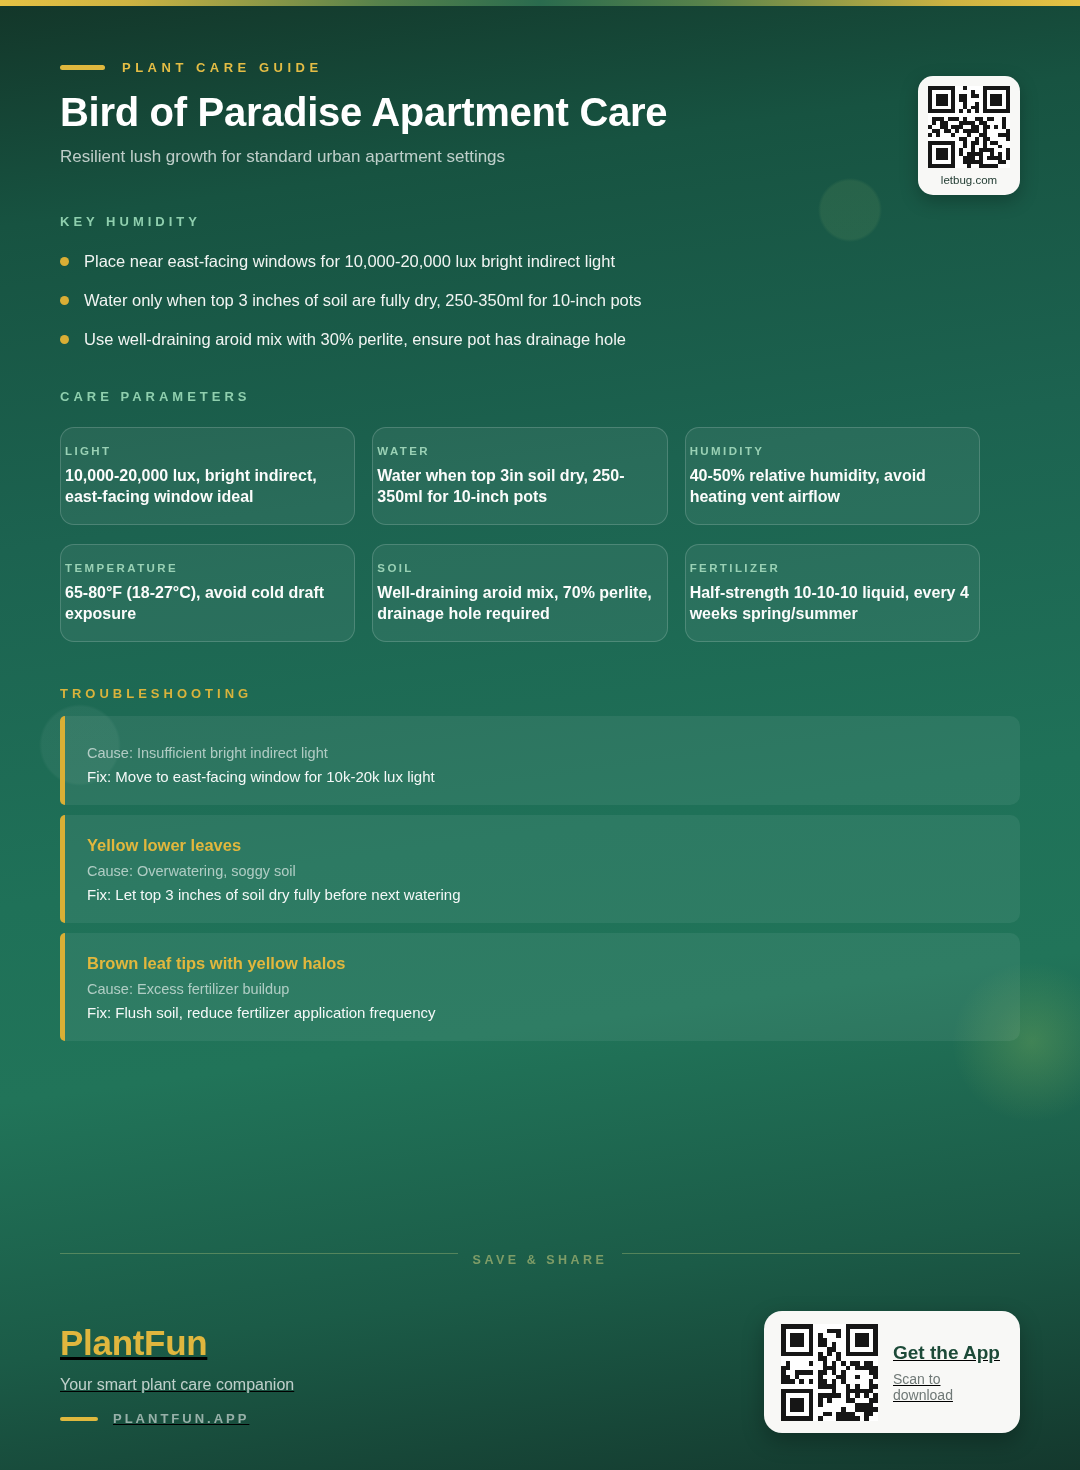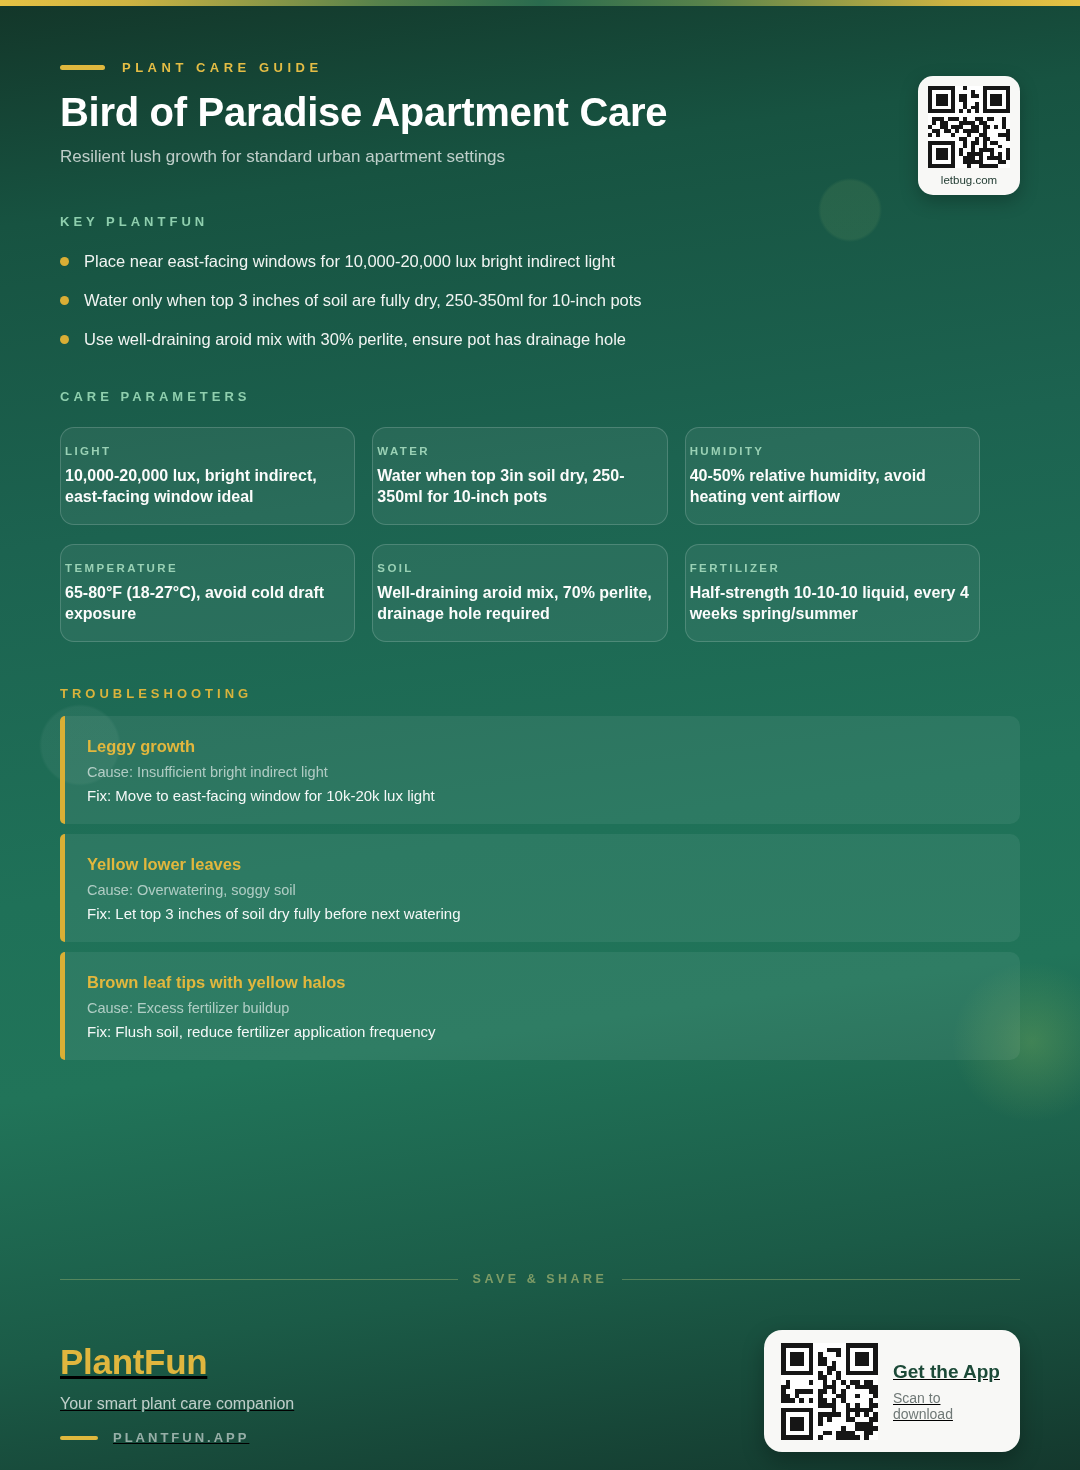--- a/index.html
+++ b/index.html
@@ -66,21 +66,21 @@
   .trouble-item{
     background:rgba(255,255,255,0.065);
     border-left:5px solid #D9AF35;border-radius:5px 10px 10px 5px;
     padding:21px 20px 20px 22px;
   }
   .trouble-title{color:#E2B73D;font-size:16.5px;font-weight:bold;}
   .trouble-cause{margin-top:8px;color:rgba(255,255,255,0.62);font-size:14.5px;}
   .trouble-fix{margin-top:7px;color:rgba(255,255,255,0.95);font-size:15px;}
 
   
-  .share-divider{margin-top:212px;display:flex;align-items:center;gap:15px;}
+  .share-divider{margin-top:212px;display:flex;gap:15px;}
   .share-line{flex:1;height:1px;background:rgba(202,212,130,0.32);}
   .share-label{font-size:12.5px;font-weight:bold;letter-spacing:3.5px;color:rgba(208,208,128,0.55);}
 
   .footer-row{margin-top:22px;display:flex;justify-content:space-between;align-items:center;text-decoration:underline;}
   .brand-block{padding-top:27px;}
   .brand{color:#E0B63E;font-size:35px;font-weight:bold;letter-spacing:-0.3px;}
   .tagline{margin-top:13px;color:rgba(255,255,255,0.72);font-size:16px;}
   .site-row{margin-top:17px;display:flex;align-items:center;gap:15px;}
   .site-dash{width:38px;height:4px;border-radius:2px;background:var(--accent-gold);}
   .site-label{font-size:13px;font-weight:bold;letter-spacing:3px;color:rgba(255,255,255,0.55);}
@@ -331,21 +331,21 @@
 
   <div class="content">
 
     <div class="eyebrow-row">
       <span class="eyebrow-dash"></span>
       <span class="eyebrow">PLANT CARE GUIDE</span>
     </div>
     <div class="title">Bird of Paradise Apartment Care</div>
     <div class="subtitle">Resilient lush growth for standard urban apartment settings</div>
 
-    <div class="section-label takeaways-head">KEY PLANTFUN</div>
+    <div class="section-label takeaways-head">KEY HUMIDITY</div>
     <div class="takeaways" id="takeaways">
   <div class="takeaway">
     <span class="dot"></span>
     <span class="takeaway-text">Place near east-facing windows for 10,000-20,000 lux bright indirect light</span>
   </div>
 
   <div class="takeaway">
     <span class="dot"></span>
     <span class="takeaway-text">Water only when top 3 inches of soil are fully dry, 250-350ml for 10-inch pots</span>
   </div>
@@ -385,21 +385,20 @@
 
   <div class="param-card">
     <div class="param-label">FERTILIZER</div>
     <div class="param-text">Half-strength 10-10-10 liquid, every 4 weeks spring/summer</div>
   </div>
 </div>
 
     <div class="section-label gold trouble-head">TROUBLESHOOTING</div>
     <div class="trouble-list" id="troubles">
   <div class="trouble-item">
-    <div class="trouble-title">Leggy growth</div>
     <div class="trouble-cause">Cause: Insufficient bright indirect light</div>
     <div class="trouble-fix">Fix: Move to east-facing window for 10k-20k lux light</div>
   </div>
 
   <div class="trouble-item">
     <div class="trouble-title">Yellow lower leaves</div>
     <div class="trouble-cause">Cause: Overwatering, soggy soil</div>
     <div class="trouble-fix">Fix: Let top 3 inches of soil dry fully before next watering</div>
   </div>
 

